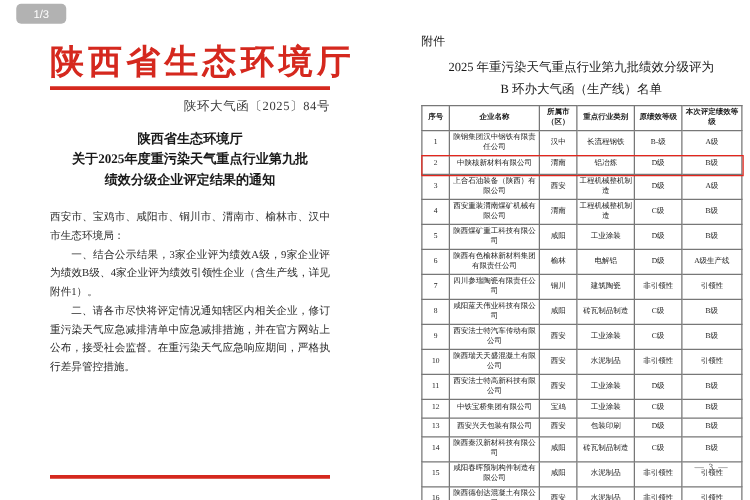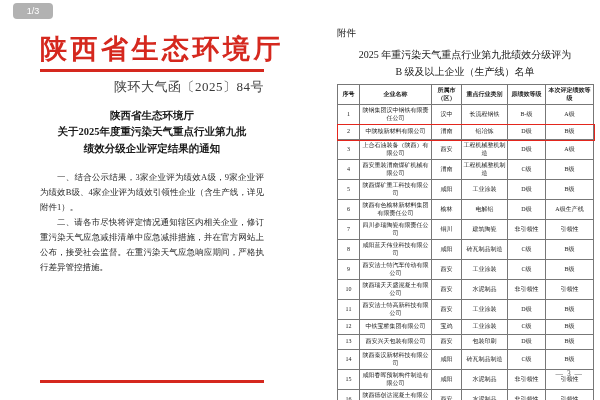--- a/index.html
+++ b/index.html
@@ -6,21 +6,21 @@
   .stage{position:relative;width:600px;height:400px;background:#ffffff;overflow:hidden;
          font-family:"Liberation Serif","DejaVu Serif",serif;color:#222;}
   .page-badge{position:absolute;left:13px;top:3px;width:40px;height:16px;background:#b2b2b2;
          border-radius:4px;color:#fff;font-family:Liberation Sans, sans-serif;
          font-size:9px;line-height:16px;text-align:center;}
   
   .left-page{position:absolute;left:40px;top:0;width:224px;height:284px;}
   .letterhead{margin-top:31px;color:#d5281e;font-size:27px;font-weight:bold;letter-spacing:3.5px;
          text-align:center;white-space:nowrap;}
   .red-rule{height:2.5px;background:#d5281e;margin-top:2px;}
-  .doc-number{text-align:right;font-size:13px;margin-top:6px;color:#3a3a3a;letter-spacing:0.5px;}
+  .doc-number{text-align:right;font-size:10px;margin-top:6px;color:#3a3a3a;letter-spacing:0.5px;}
   .notice-title{margin-top:12px;text-align:center;font-weight:bold;font-size:10.5px;
          line-height:16.5px;color:#1a1a1a;}
   .letter-body{margin-top:13px;font-size:8.5px;line-height:15px;text-align:justify;color:#2a2a2a;}
   .letter-body p{margin:0;text-indent:2em;}
   .letter-body .addressee{text-indent:0;}
   .bottom-rule{position:absolute;top:380px;left:0;width:224px;height:3px;background:#d5281e;}
   
   .right-page{position:absolute;left:310px;top:0;width:284px;height:400px;}
   .attachment-label{position:absolute;top:27px;left:27px;font-size:9.5px;font-weight:normal;color:#1a1a1a;}
   .table-title{position:absolute;top:46px;left:27px;width:256px;text-align:center;font-weight:normal;
@@ -45,31 +45,32 @@
   <div class="left-page">
     <div class="letterhead">陕西省生态环境厅</div>
     <div class="red-rule"></div>
     <div class="doc-number">陕环大气函〔2025〕84号</div>
     <div class="notice-title">
       <div>陕西省生态环境厅</div>
       <div>关于2025年度重污染天气重点行业第九批</div>
       <div>绩效分级企业评定结果的通知</div>
     </div>
     <div class="letter-body">
+      <p class="addressee">西安市、宝鸡市、咸阳市、铜川市、渭南市、榆林市、汉中市生态环境局：</p>
       <p>一、结合公示结果，3家企业评为绩效A级，9家企业评为绩效B级、4家企业评为绩效引领性企业（含生产线，详见附件1）。</p>
       <p>二、请各市尽快将评定情况通知辖区内相关企业，修订重污染天气应急减排清单中应急减排措施，并在官方网站上公布，接受社会监督。在重污染天气应急响应期间，严格执行差异管控措施。</p>
     </div>
     <div class="bottom-rule"></div>
   </div>
 
   <div class="right-page">
     <div class="attachment-label">附件</div>
     <div class="table-title">
       <div>2025 年重污染天气重点行业第九批绩效分级评为</div>
-      <div>B 级及以上企业（生产线）名单</div>
+      <div>B 环办大气函（生产线）名单</div>
     </div>
     <table class="grading">
       <colgroup>
         <col style="width:22px">
           <col style="width:72px">
           <col style="width:30px">
         <col style="width:46px">
           <col style="width:38px">
           <col style="width:48px">
       </colgroup>

